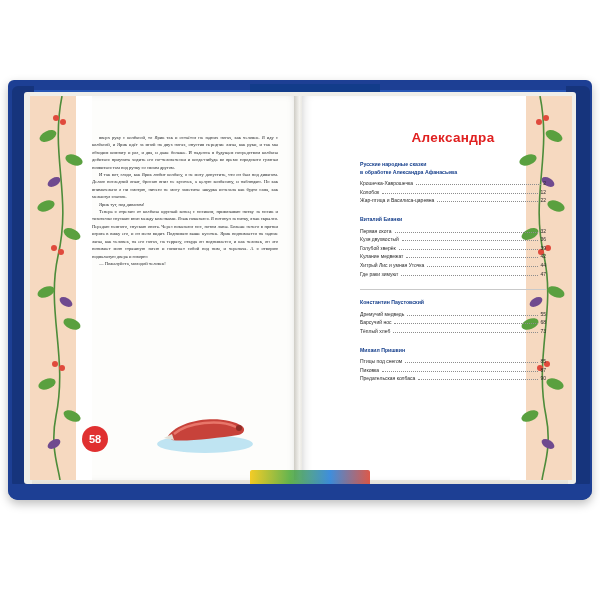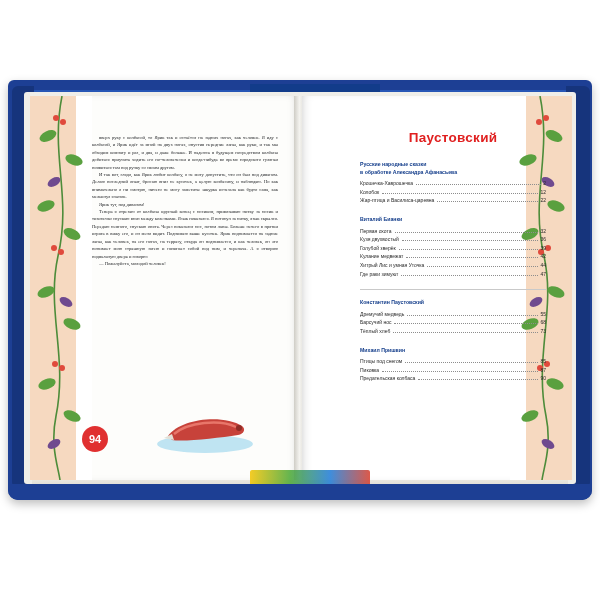--- a/index.html
+++ b/index.html
@@ -306,21 +306,21 @@
     </div>
 
     <svg class="sausage-art" viewBox="0 0 110 56">
       <ellipse cx="55" cy="44" rx="48" ry="9" fill="#bfe4f2"></ellipse>
       <path d="M18 36 C30 18, 74 14, 92 26 C96 29, 94 34, 88 35 C68 38, 34 42, 22 40 Z" fill="#c7423a"></path>
       <path d="M24 34 C38 22, 70 19, 86 27" stroke="#e8766a" stroke-width="2.4" fill="none"></path>
       <circle cx="89" cy="28" r="3" fill="#8f2d26"></circle>
       <path d="M14 38 l8 -4 l2 6 z" fill="#e3e0d6"></path>
     </svg>
 
-    <div class="page-number">94</div>
+    <div class="page-number">58</div>
   </div>
 
   <div class="gutter"></div>
 
   <div class="page-right">
     <div class="band right-band"></div>
     <div class="band-white" style="right:46px"></div>
 
     <svg class="vine r" viewBox="0 0 64 384">
       <path d="M34 0 C46 60, 24 100, 38 160 C50 215, 28 260, 40 320 C46 350, 38 370, 36 384" stroke="#4d8c3a" stroke-width="1.6" fill="none"></path>
@@ -343,21 +343,21 @@
           <circle cx="34" cy="272" r="3"></circle>
       </g>
       <g fill="#6f4a8f">
         <ellipse cx="42" cy="86" rx="7" ry="4" transform="rotate(30 42 86)"></ellipse>
         <ellipse cx="30" cy="206" rx="7" ry="4" transform="rotate(-30 30 206)"></ellipse>
         <ellipse cx="42" cy="348" rx="7" ry="4" transform="rotate(30 42 348)"></ellipse>
       </g>
     </svg>
 
     <div class="contents-wrap">
-      <div class="contents-title">Паустовский</div>
+      <div class="contents-title">Александра</div>
 
       <div class="section-block">
         <div class="section-head" style="white-space:pre-line">Русские народные сказки
 в обработке Александра Афанасьева</div>
         <div class="toc-row">
           <span class="toc-title">Крошечка-Хаврошечка</span>
           <span class="toc-dots"></span>
           <span class="toc-page">2</span>
         </div>
         <div class="toc-row">

